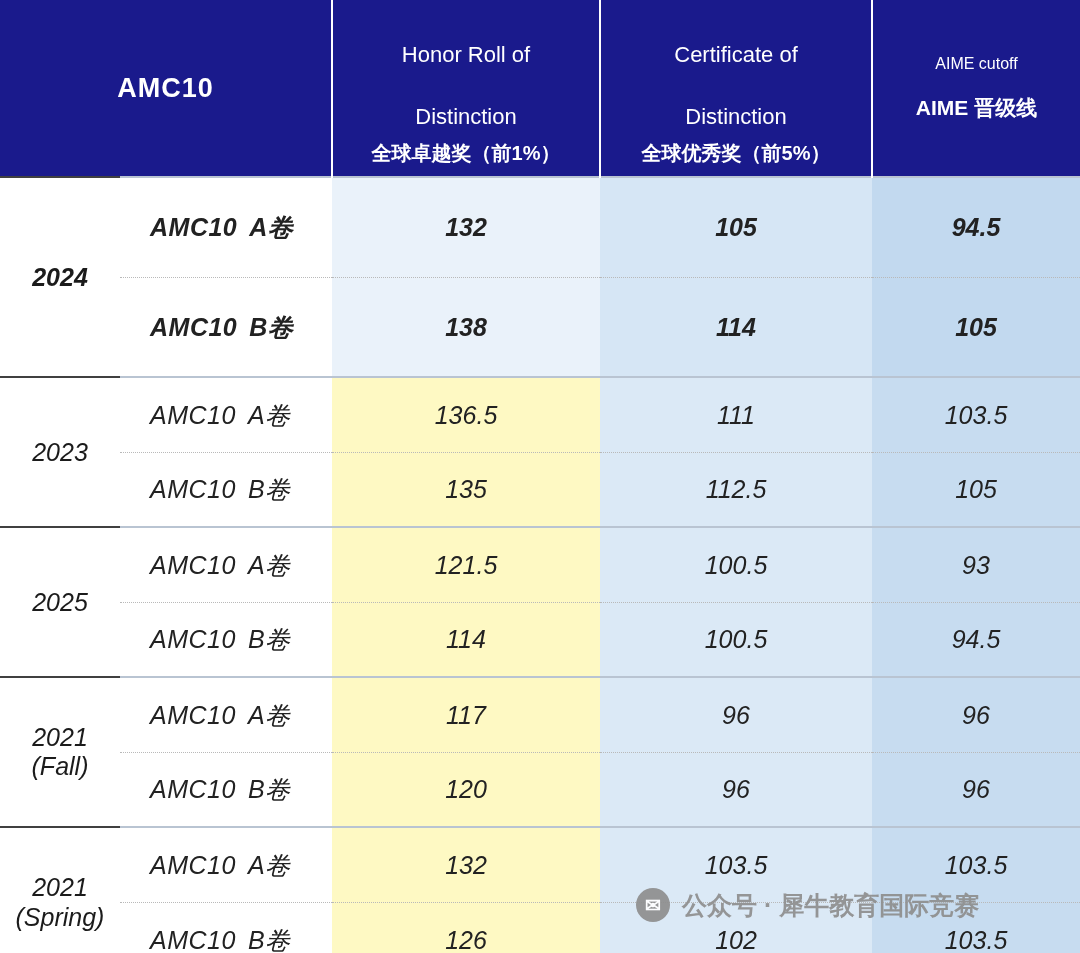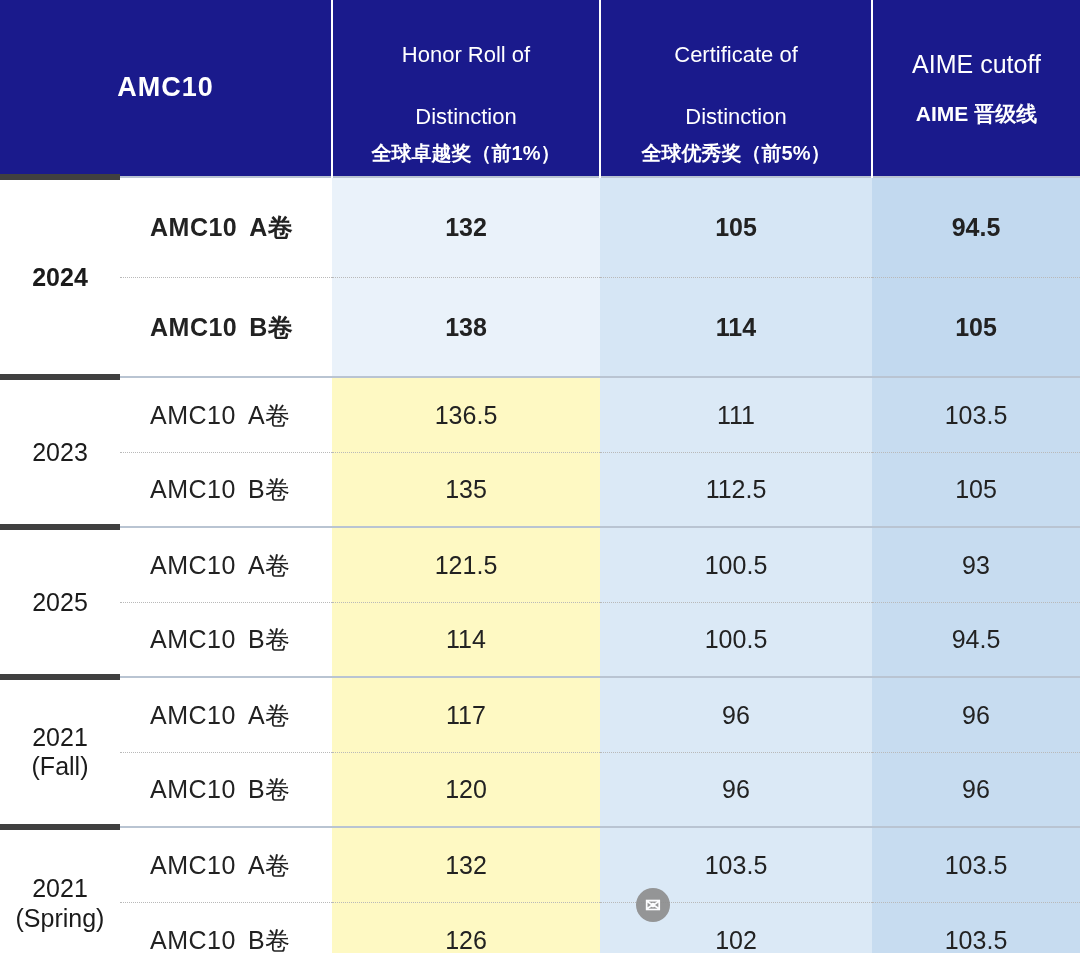--- a/index.html
+++ b/index.html
@@ -53,39 +53,40 @@
     line-height: 1.35;
     margin-top: 32px;
   }
   .hdr-cn {
     font-size: 20px;
     font-weight: bold;
     line-height: 1.5;
     margin-top: 7px;
   }
   .hdr-aime-en {
-    font-size: 25px;
+    font-size: 16px;
     font-weight: normal;
     line-height: 1.3;
   }
   .hdr-aime-cn {
     font-size: 21px;
     font-weight: bold;
     margin-top: 19px;
   }
 
   
   tbody td {
     text-align: center;
     vertical-align: middle;
     background: #ffffff;
     font-size: 25px;
     color: #222222;
     padding: 0 4px;
     box-sizing: border-box;
+    font-style: italic;
   }
   tbody tr { height: 75px; }
   tbody tr.tall { height: 100px; }
 
   td.year {
     font-size: 25px;
     color: #1b1b1b;
     line-height: 1.18;
   }
   td.exam {
@@ -105,21 +106,21 @@
   tr.y2024 td { font-weight: bold; }
   tr.y2024 td.v1 { background: #eaf2fa; }
   tr.y2024 td.v2 { background: #d6e6f5; }
   tr.y2024 td.v3 { background: #c2d9ef; }
 
   
   tr.grp-top td { border-top: 2px solid #b9c4d2; }
   tr.inner td.exam, tr.inner td.v1, tr.inner td.v2, tr.inner td.v3 {
     border-top: 1px dotted #b9b9b9;
   }
-  td.year.grp-cell { border-top: 6px solid #404040; }
+  td.year.grp-cell { border-top: 2px solid #404040; }
 
   
   #watermark {
     position: absolute;
     left: 636px;
     top: 888px;
     display: flex;
     align-items: center;
     gap: 12px;
     color: #8e8e8e;
@@ -242,14 +243,15 @@
         <td class="v1">126</td>
         <td class="v2">102</td>
         <td class="v3">103.5</td>
       </tr>
 
     </tbody>
   </table>
 
   <div id="watermark">
     <span class="wechat">✉</span>
+    <span>公众号 · 犀牛教育国际竞赛</span>
   </div>
 </div>
 
 </body></html>

